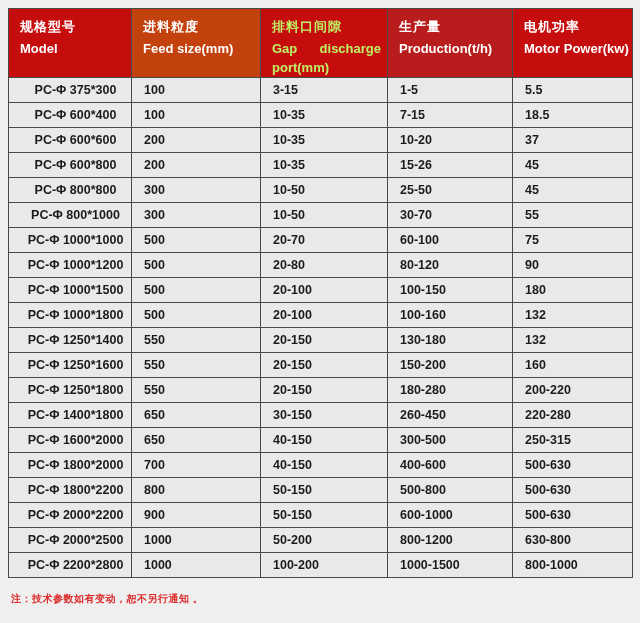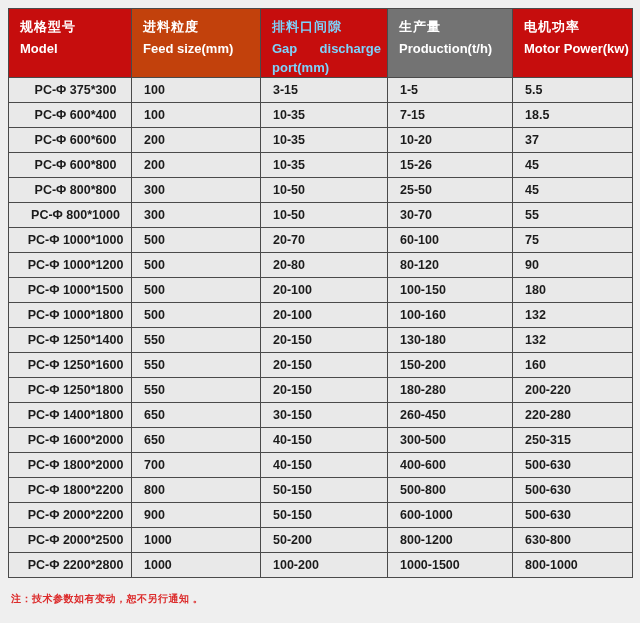--- a/index.html
+++ b/index.html
@@ -85,29 +85,29 @@
     <thead>
       <tr>
         <th style="background: rgb(198, 13, 13); color: rgb(255, 255, 255);">
           <div class="zh">规格型号</div>
           <div class="en">Model</div>
         </th>
         <th style="background: #c2410c; color: rgb(255, 255, 255);">
           <div class="zh">进料粒度</div>
           <div class="en">Feed size(mm)</div>
         </th>
-        <th style="background: rgb(198, 13, 13); color: #7dd3fc;">
+        <th style="background: rgb(198, 13, 13); color: #bef264;">
           <div class="zh">排料口间隙</div>
           <div class="en en-justify">
             <span>Gap</span>
             <span>discharge</span>
           </div>
           <div class="en">port(mm)</div>
         </th>
-        <th style="background: #737373; color: rgb(255, 255, 255);">
+        <th style="background: #b91c1c; color: rgb(255, 255, 255);">
           <div class="zh">生产量</div>
           <div class="en">Production(t/h)</div>
         </th>
         <th style="background: rgb(198, 13, 13); color: rgb(255, 255, 255);">
           <div class="zh">电机功率</div>
           <div class="en">Motor Power(kw)</div>
         </th>
       </tr>
     </thead>
     <tbody>

